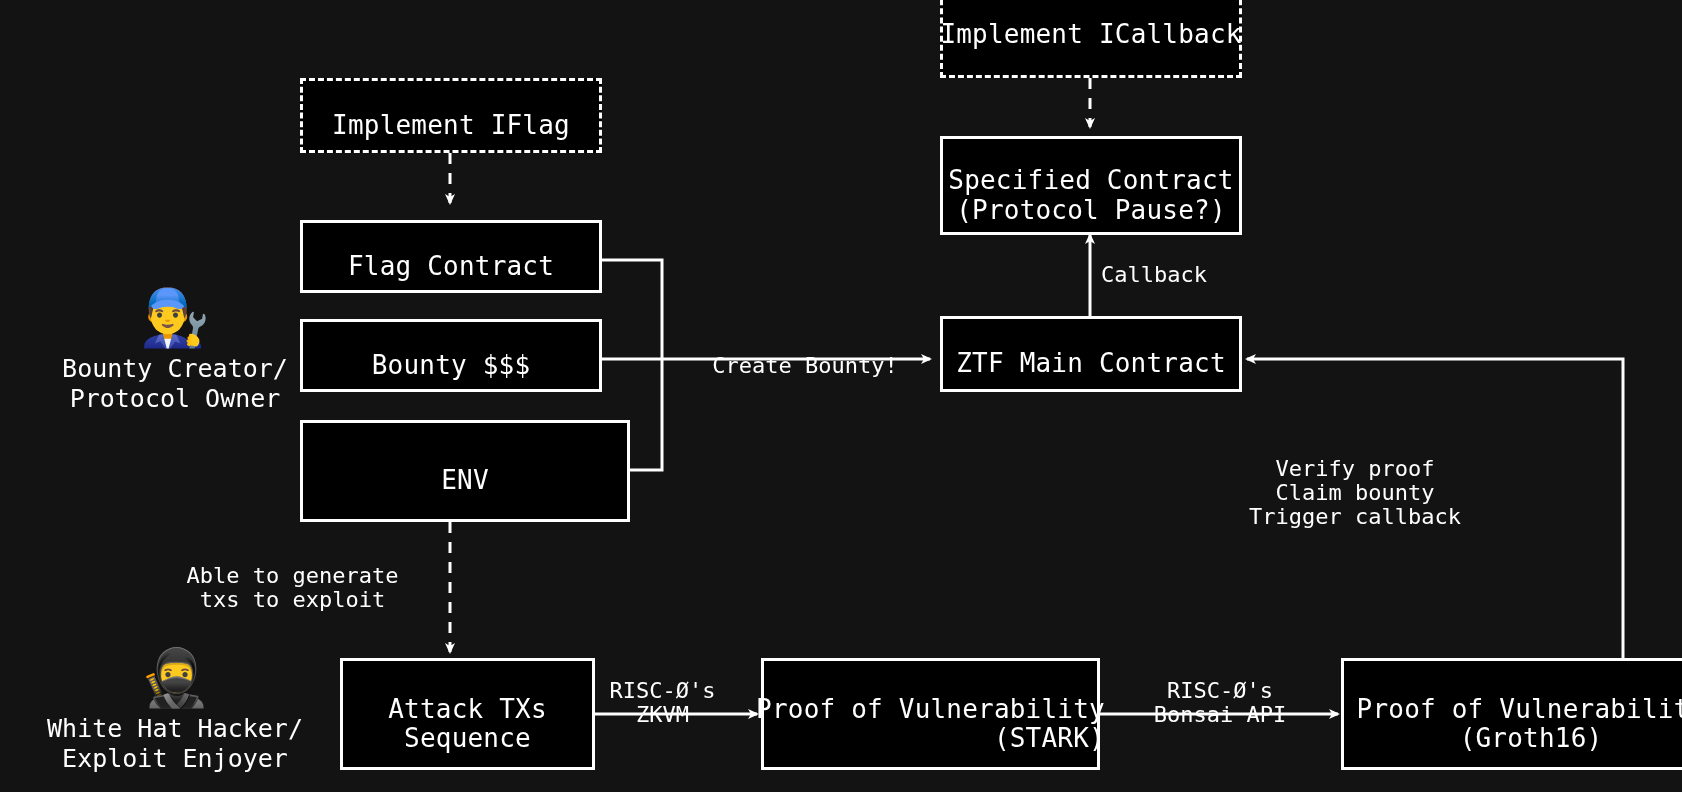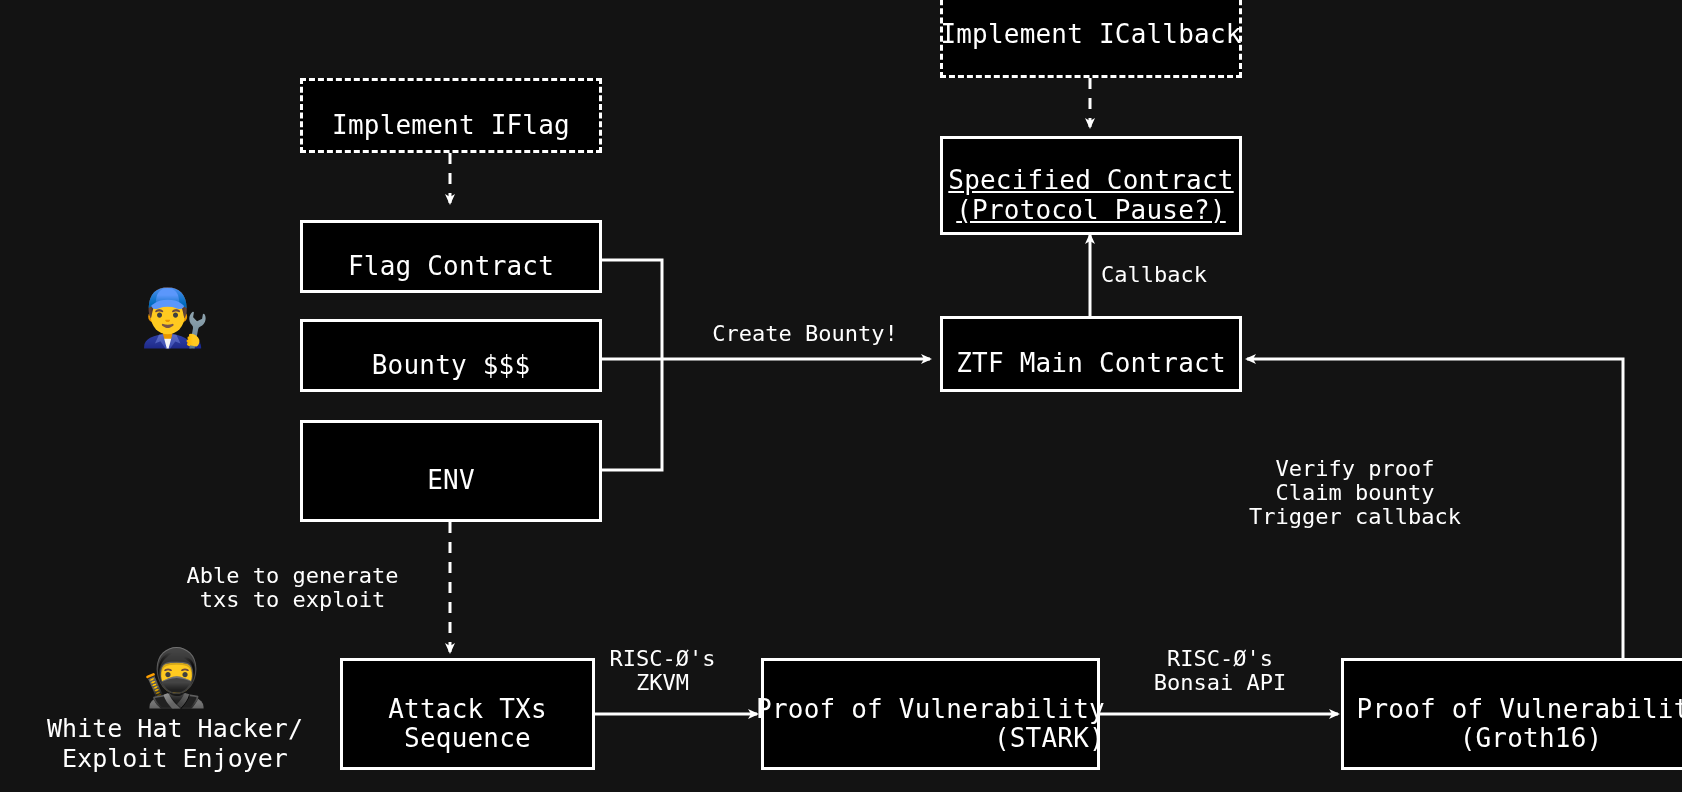--- a/index.html
+++ b/index.html
@@ -66,21 +66,21 @@
 
   
   .edge-label {
     position: absolute;
     font-size: 22px;
     line-height: 1.1;
     color: #ffffff;
     white-space: pre;
   }
   .edge-label.right { text-align: center; }
-  .edge-label.center { text-align: center; }
+  .edge-label.center { text-align: center; margin-top: 32px; }
 
   
   #wires {
     position: absolute;
     left: 0; top: 0;
     width: 1682px;
     height: 792px;
     pointer-events: none;
   }
   .strike { text-decoration: line-through; text-decoration-thickness: 2px; }
@@ -119,49 +119,51 @@
 
      Groth16 --&gt;
     <line x1="1100" y1="714" x2="1338" y2="714" stroke="#ffffff" stroke-width="3" marker-end="url(#arrowW)"></line>
 
     
     <path d="M1623 658 L1623 359 L1247 359" fill="none" stroke="#ffffff" stroke-width="3" marker-end="url(#arrowW)"></path>
   </svg>
 
   <div class="actor" style="left:30px; top:290px; width:290px;">
     <div class="actor-emoji">👨‍🔧</div>
+    <div class="actor-label">Bounty Creator/
+Protocol Owner</div>
   </div>
 
   <div class="actor" style="left:30px; top:650px; width:290px;">
     <div class="actor-emoji">🥷</div>
     <div class="actor-label">White Hat Hacker/
 Exploit Enjoyer</div>
   </div>
 
   <div class="node" style="left:300px; top:220px; width:302px; height:73px;">
     <span class="node-label">Flag Contract</span>
   </div>
 
   <div class="node dashed" style="left:300px; top:78px; width:302px; height:75px;">
     <span class="node-label">Implement IFlag</span>
   </div>
 
   <div class="node" style="left:300px; top:319px; width:302px; height:73px;">
     <span class="node-label">Bounty $$$</span>
   </div>
 
-  <div class="node" style="left:300px; top:420px; width:302px; height:102px; flex-direction:column; justify-content:center;text-align:center;">
+  <div class="node" style="left:300px; top:420px; width:330px; height:102px; flex-direction:column; justify-content:center;text-align:center;">
     <span class="node-label">ENV</span>
   </div>
 
   <div class="node dashed" style="left:940px; top:-28px; width:302px; height:106px;">
     <span class="node-label">Implement ICallback</span>
   </div>
 
-  <div class="node" style="left:940px; top:136px; width:302px; height:99px;text-decoration:underline;">
+  <div class="node" style="left:940px; top:136px; width:302px; height:99px;">
     <span class="node-label">Specified Contract
 (Protocol Pause?)</span>
   </div>
 
   <div class="node" style="left:940px; top:316px; width:302px; height:76px;">
     <span class="node-label">ZTF Main Contract</span>
   </div>
 
   <div class="node" style="left:340px; top:658px; width:255px; height:112px;">
     <span class="node-label">Attack TXs

